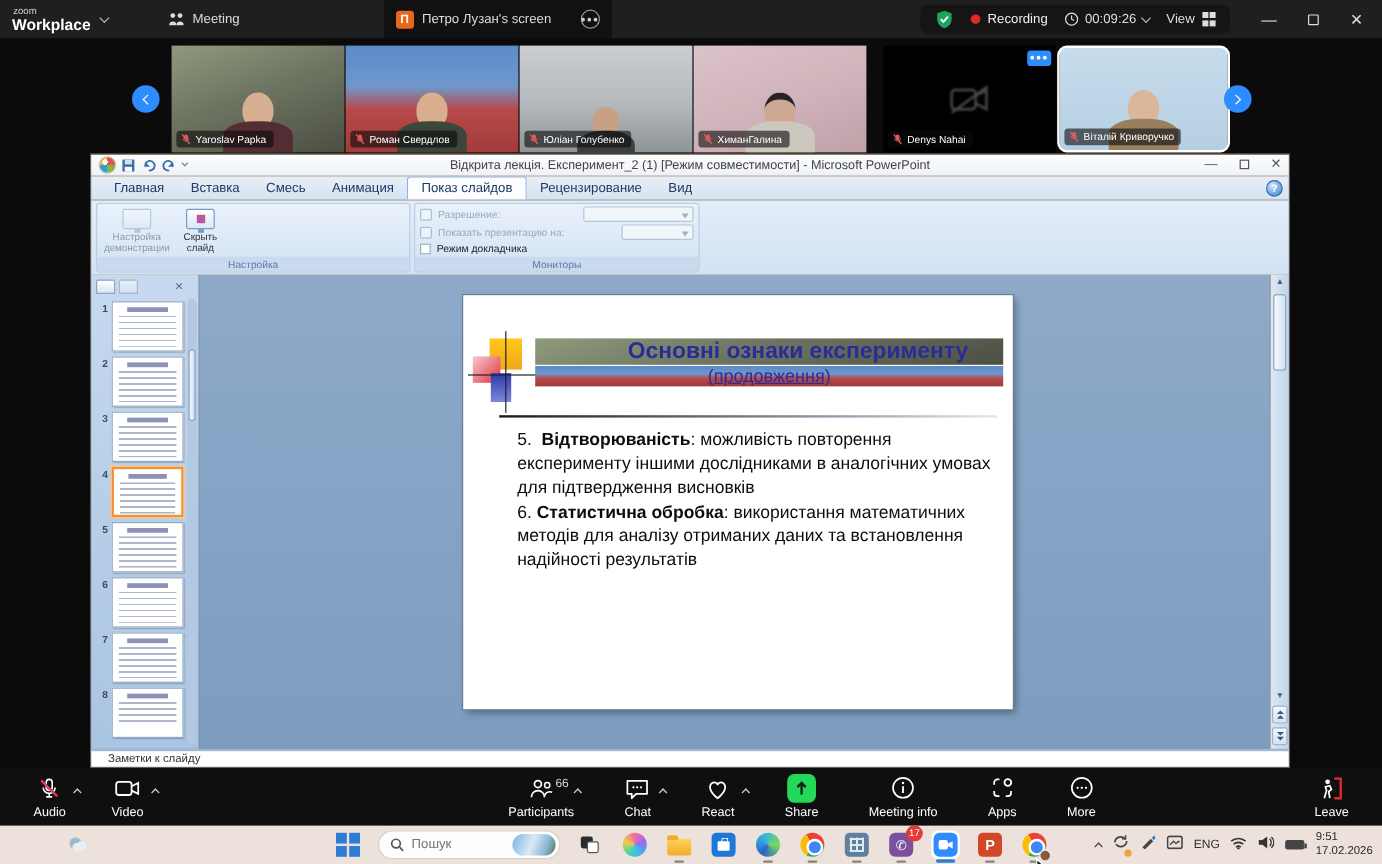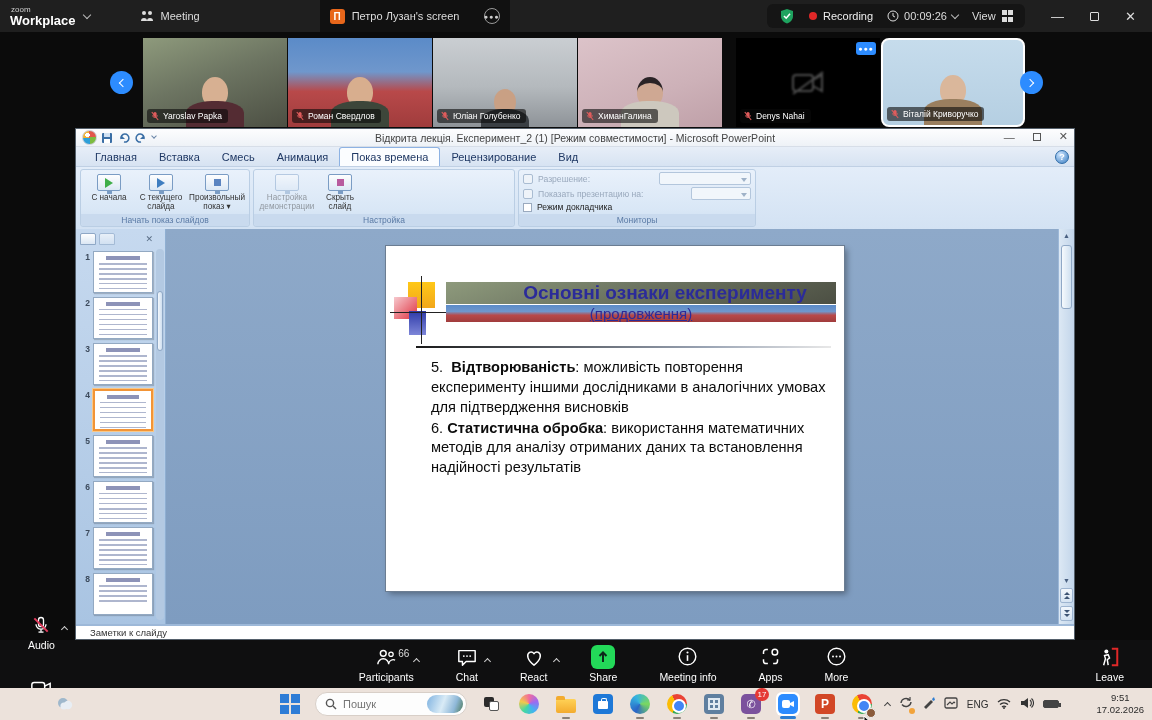--- a/index.html
+++ b/index.html
@@ -135,21 +135,21 @@
   .zoomthumb { position:absolute; left:36px; top:-4px; width:4px; height:10px; background:#e8f0f8; border:1px solid #7d95b2; }
   .zbtn-round { width:11px; height:11px; border-radius:50%; border:1px solid #8fa6c0; background:#eef4fa; color:#4a617e; font-size:9px; line-height:9px; text-align:center; }
   .fitbtn { width:13px; height:12px; border:1px solid #9ab0ca; background:#eef4fa; font-size:8px; color:#4a617e; text-align:center; line-height:11px; }
 
   
   .ztb { position:absolute; top:640px; left:0; width:1152px; height:48px; background:#0f0f10; display:flex; align-items:center; color:#fff; }
   .zbtn { display:flex; flex-direction:column; align-items:center; justify-content:center; gap:3px; font-size:10.5px; color:#fff; padding:0 6px; position:relative; }
   .zbtn .ic { height:22px; display:flex; align-items:center; }
   .zcaret { position:absolute; top:8px; right:-6px; }
   .zcaret .chev { width:5px; height:5px; border-color:#cfcfcf; }
-  .lgroup { display:flex; gap:26px; margin-left:22px;flex-direction:column; }
+  .lgroup { display:flex; gap:26px; margin-left:22px; }
   .cgroup { display:flex; gap:30px; margin-left:292px; align-items:center; }
   .zbtn .cnt { position:absolute; top:2px; right:-12px; font-size:10px; color:#ddd; }
   .sharebox { width:24px; height:24px; background:#23d959; border-radius:6px; display:flex; align-items:center; justify-content:center; }
   .leavebtn { margin-left:auto; margin-right:22px; }
 
   
   .taskbar { position:absolute; top:688px; left:0; width:1152px; height:32px; background:#ece2db; display:flex; align-items:center; }
   .weather { position:absolute; left:55px; top:6px; }
   .tb-center { position:absolute; left:50%; top:0; height:32px; transform:translateX(-50%); display:flex; align-items:center; gap:13px; }
   .ticon { width:24px; height:24px; display:flex; align-items:center; justify-content:center; position:relative; }
@@ -175,21 +175,21 @@
   .calc { width:20px; height:20px; background:#5f7f9f; border-radius:4px; position:relative; }
   .calc::after { content:""; position:absolute; left:4px; top:4px; width:12px; height:12px; background:repeating-linear-gradient(0deg,#dfe9f2 0 2px,transparent 2px 5px),repeating-linear-gradient(90deg,#dfe9f2 0 2px,transparent 2px 5px); }
   .viber { width:20px; height:20px; background:#7b519d; border-radius:5px; color:#fff; font-size:11px; display:flex; align-items:center; justify-content:center; }
   .vbadge { position:absolute; top:-4px; right:-6px; min-width:14px; height:13px; background:#e53935; border-radius:7px; color:#fff; font-size:8px; display:flex; align-items:center; justify-content:center; padding:0 2px; }
   .zoomsq { width:20px; height:20px; background:#2d8cff; border-radius:5px; display:flex; align-items:center; justify-content:center; }
   .pptsq { width:20px; height:20px; background:#d24726; border-radius:4px; color:#fff; font-size:12px; font-weight:bold; display:flex; align-items:center; justify-content:center; }
   .avatar { position:absolute; right:-2px; bottom:-2px; width:10px; height:10px; border-radius:50%; background:#8a5a3a; border:1px solid #eee; }
   .tray { position:absolute; right:8px; top:0; height:32px; display:flex; align-items:center; gap:9px; color:#2e2e2e; }
   .tray .chev { border-color:#444; width:5px; height:5px; }
   .tray-txt { font-size:10px; color:#2e2e2e; }
-  .clockblk { text-align:center; font-size:9.5px; line-height:1.25; color:#2a2a2a;margin-left:28px; }
+  .clockblk { text-align:left; font-size:9.5px; line-height:1.25; color:#2a2a2a; }
   .battery { width:16px; height:8px; border:1px solid #444; border-radius:2px; position:relative; background:#444; }
   .battery::after { content:""; position:absolute; right:-3px; top:2px; width:2px; height:4px; background:#444; }
   .syncdot { position:relative; }
   .syncdot::after { content:""; position:absolute; right:-2px; bottom:-1px; width:6px; height:6px; border-radius:50%; background:#f2a33a; }
 
   .cursor { position:absolute; left:697px; top:486px; z-index:50; }
 </style>
 </head>
 <body>
 
@@ -373,50 +373,27 @@
         <span class="ppt-maxbox"></span>
         <span>✕</span>
       </div>
     </div>
 
     <div class="ppt-tabs">
       <span class="ptab">Главная</span>
       <span class="ptab">Вставка</span>
       <span class="ptab">Смесь</span>
       <span class="ptab">Анимация</span>
-      <span class="ptab active">Показ времена</span>
+      <span class="ptab active">Показ слайдов</span>
       <span class="ptab">Рецензирование</span>
       <span class="ptab">Вид</span>
       <span class="helpbtn">?</span>
     </div>
 
     <div class="ppt-ribbon">
-      <div class="rgroup" style="width:170px">
-        <div class="content">
-          <div class="bigbtn">
-            <div class="scr">
-                <div class="play"></div>
-              </div>
-            <span>С начала</span>
-          </div>
-          <div class="bigbtn">
-            <div class="scr">
-                <div class="play" style="border-left-color:#3f7ec0"></div>
-              </div>
-            <span>С текущего слайда</span>
-          </div>
-          <div class="bigbtn" style="width:58px">
-            <div class="scr">
-                <div class="sq"></div>
-              </div>
-            <span>Произвольный показ ▾</span>
-          </div>
-        </div>
-        <div class="glabel">Начать показ слайдов</div>
-      </div>
 
       <div class="rgroup" style="width:262px">
         <div class="content">
           <div class="bigbtn disabled" style="width:58px">
             <div class="scr"></div>
             <span>Настройка демонстрации</span>
           </div>
           <div class="bigbtn" style="width:40px">
             <div class="scr">
                 <div class="sq" style="background:#b85b9e"></div>

